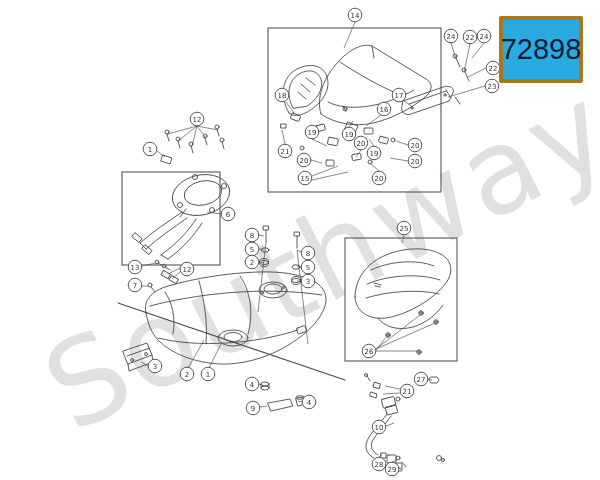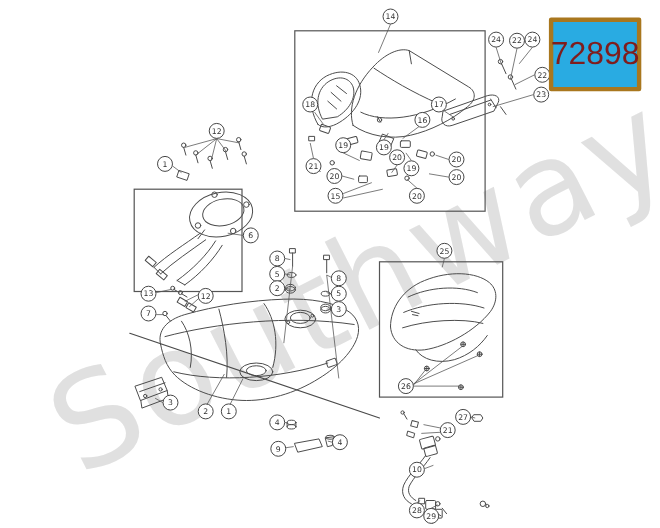--- a/index.html
+++ b/index.html
@@ -7,21 +7,21 @@
          font-family:"Liberation Sans",sans-serif;}
   .watermark{position:absolute;left:70px;top:310px;width:640px;height:140px;
              font-family:"DejaVu Sans",sans-serif;font-size:118px;letter-spacing:4px;
              color:#c2c2c2;opacity:.5;white-space:nowrap;
              transform:rotate(-27deg);transform-origin:30px 110px;
              pointer-events:none;user-select:none;}
   svg.diagram{position:absolute;left:0;top:0;}
   .badge{position:absolute;left:499px;top:16px;width:84px;height:67px;box-sizing:border-box;
          border:4px solid #a9771e;background:#29abe2;display:flex;align-items:center;
          justify-content:center;border-radius:2px;cursor:pointer;}
-  .badge span{color:#7f1d1d;font-size:29px;font-family:"Liberation Sans",sans-serif;}
+  .badge span{color:#0f172a;font-size:29px;font-family:"Liberation Sans",sans-serif;}
 </style>
 </head>
 <body>
 
 <div class="stage">
 
   <div class="watermark">Southway</div>
 
   <svg id="diagram-svg" class="diagram" width="600" height="480" viewBox="0 0 600 480">
     <g id="art" stroke="#4a4a4a" stroke-width="0.9" fill="none" stroke-linecap="round" stroke-linejoin="round">

